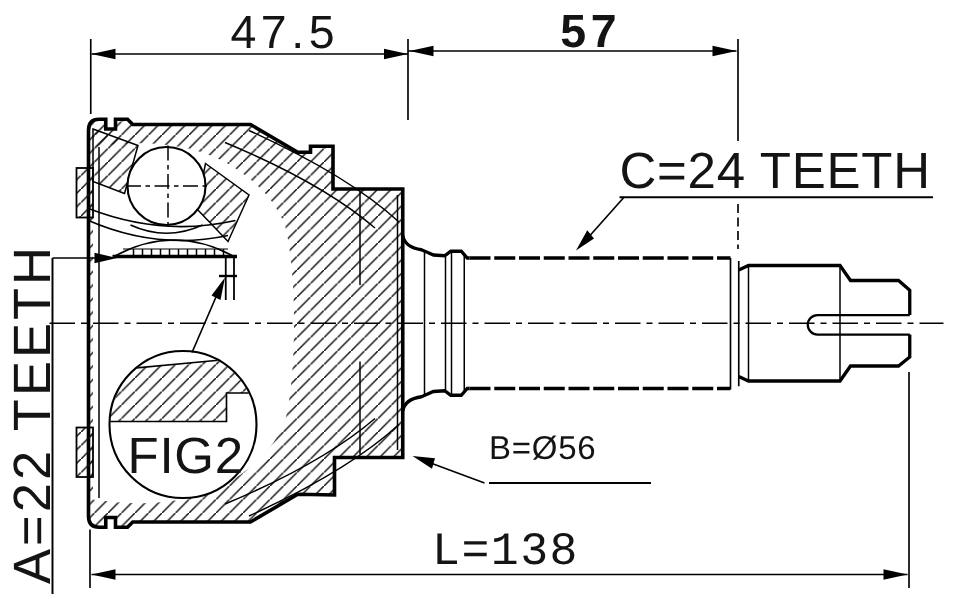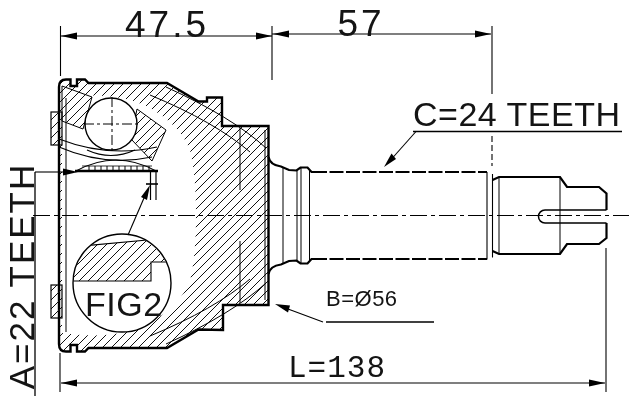--- a/index.html
+++ b/index.html
@@ -3,25 +3,25 @@
 <meta charset="utf-8">
 <style>
   html,body{margin:0;padding:0;}
   body{
     width:640px;height:400px;background:#ffffff;position:relative;overflow:hidden;
     font-family:"Liberation Sans", sans-serif;color:#1a1a1a;
   }
   .stage{position:absolute;left:0;top:0;width:640px;height:400px;}
   svg{position:absolute;left:0;top:0;}
   .lbl{position:absolute;white-space:nowrap;color:#141414;line-height:1;}
-  .dim{font-size:37px;letter-spacing:3px;text-align:center;}
+  .dim{font-size:31px;letter-spacing:3px;text-align:right;}
   .dimL{font-size:31px;letter-spacing:1px;font-family:Liberation Mono, monospace;}
   .ann{font-size:34px;letter-spacing:0.5px;}
   .lbl-475{left:108px;top:6px;width:118px;}
-  .lbl-57{left:324px;top:5px;width:74px;}
+  .lbl-57{left:340px;top:5px;width:74px;font-weight:bold;}
   .lbl-c{left:413px;top:97px;}
   .lbl-b{left:326px;top:288px;font-size:22px;}
   .lbl-l{left:288px;top:353px;}
   .lbl-fig{left:85px;top:287px;text-align:right;}
   .lbl-a{
     left:-102px;top:259px;width:246px;height:34px;
     font-size:35px;letter-spacing:2px;text-align:center;
     transform:rotate(-90deg);
   }
 </style>

